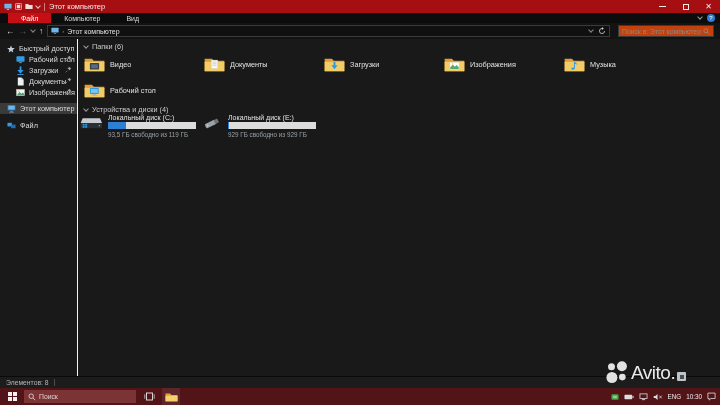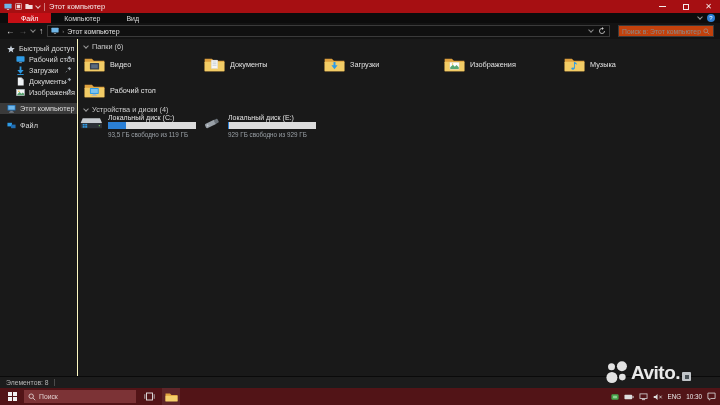--- a/index.html
+++ b/index.html
@@ -86,21 +86,21 @@
   .tb-search input{flex:1;background:transparent;border:none;outline:none;
     font-family:"Liberation Sans",sans-serif;font-size:6.8px;color:#e8e8e8;min-width:0;}
   .tb-search input::placeholder{color:#e0cdcd;}
   .tb-icon{width:18px;height:17px;display:flex;align-items:center;justify-content:center;margin-left:4px;}
   .tb-icon.active{background:rgba(255,255,255,0.08);}
   .tray{margin-left:auto;display:flex;align-items:center;gap:5px;padding-right:4px;
     font-size:6.3px;color:#eee;}
 
   
   .watermark{position:absolute;left:604px;top:360px;display:flex;align-items:center;gap:2px;z-index:5;opacity:.95;}
-  .wm-text{font-size:19px;font-weight:bold;color:#f5f5f5;letter-spacing:-0.5px;}
+  .wm-text{font-size:19px;font-weight:normal;color:#f5f5f5;letter-spacing:-0.5px;}
   .wm-badge{width:9px;height:9px;background:#c9ced2;border-radius:1px;margin-top:8px;display:flex;align-items:center;justify-content:center;}
   .wm-badge i{display:block;width:4px;height:4px;background:#4a5258;}
   svg{display:block;}
 </style>
 </head>
 <body>
 
 <div class="screen">
 
   <svg width="0" height="0" style="position:absolute">

